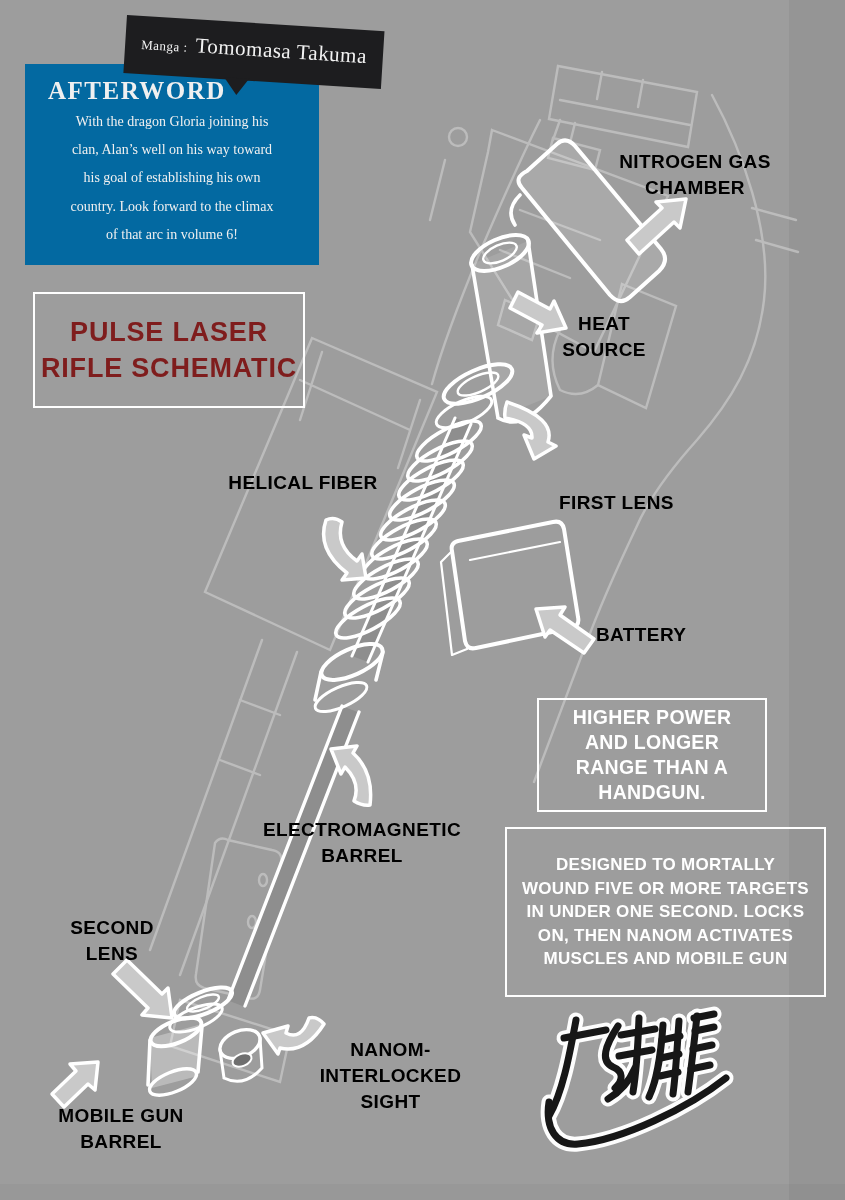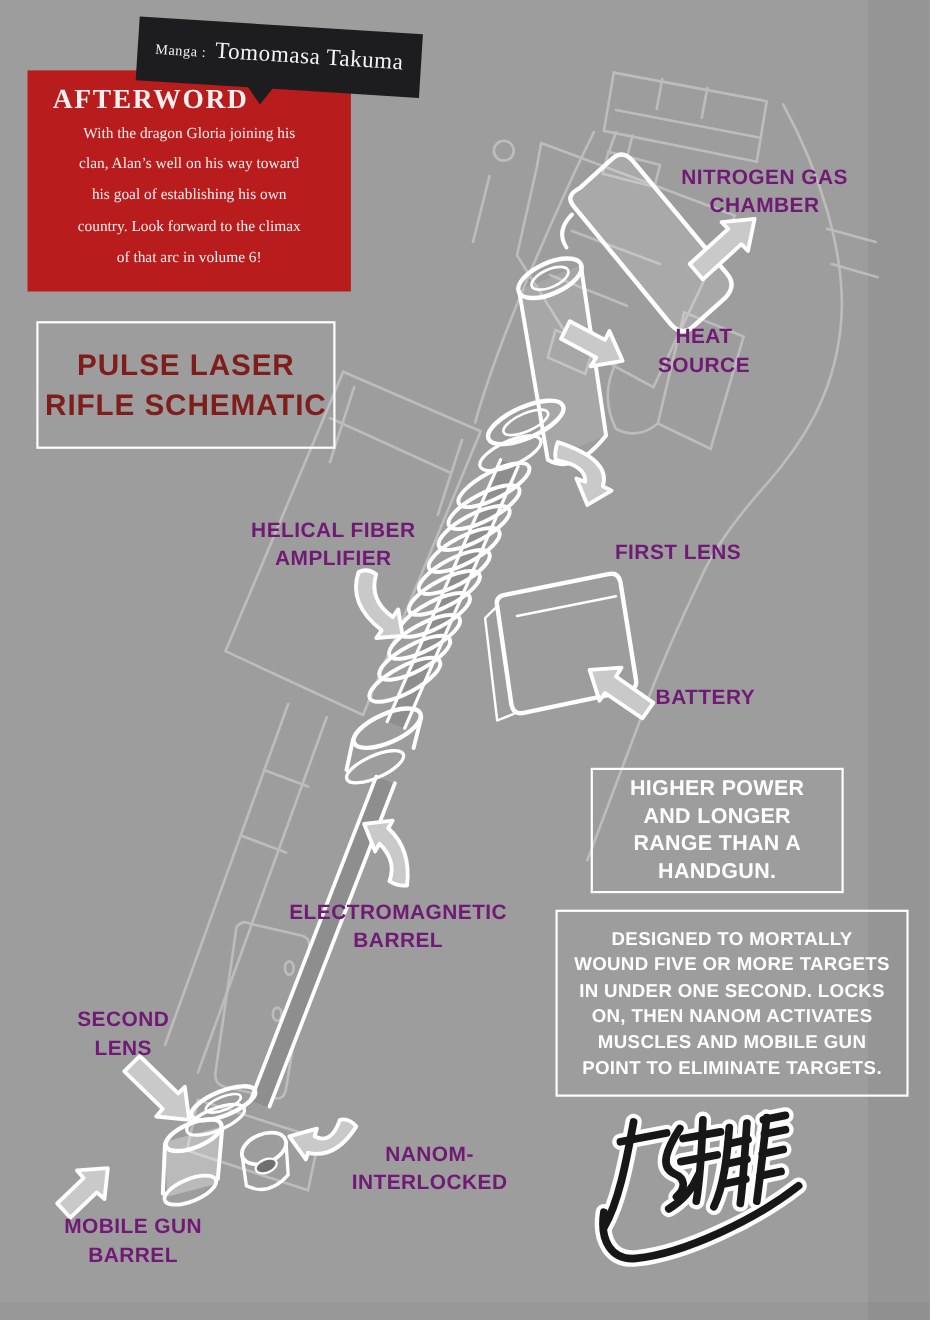--- a/index.html
+++ b/index.html
@@ -17,32 +17,32 @@
           display:flex;align-items:baseline;justify-content:center;gap:8px;
           font-family:"Liberation Serif",serif;color:#f3f3f3;padding-top:0;}
   .banner-inner{display:flex;align-items:baseline;gap:8px;margin-top:14px;}
   .banner-prefix{font-size:13px;letter-spacing:.5px;}
   .banner-name{font-size:21px;letter-spacing:.5px;}
   .banner-tail{position:absolute;left:103px;bottom:-15px;width:0;height:0;
                border-left:9px solid transparent;border-right:16px solid transparent;
                border-top:17px solid #1d1d1f;transform:skewX(14deg);}
 
   
-  .afterword{position:absolute;left:25px;top:64px;width:294px;height:201px;background:#b91c1c;
+  .afterword{position:absolute;left:25px;top:64px;width:294px;height:201px;background:#0369a1;
              color:#f0f0f0;z-index:4;font-family:"Liberation Serif",serif;}
   .aw-title{font-size:25px;font-weight:700;letter-spacing:1.5px;padding:13px 0 3px 23px;}
   .aw-body{text-align:center;font-size:14px;line-height:28.2px;}
 
   
   .titlebox{position:absolute;left:33px;top:292px;width:268px;height:112px;border:2.5px solid #fff;
             z-index:4;display:flex;flex-direction:column;justify-content:center;text-align:center;
             color:#7f1d1d;font-weight:700;font-size:27px;line-height:36px;letter-spacing:.8px;}
 
   
-  .lbl{position:absolute;z-index:5;color:#701a75;font-weight:700;font-size:19px;line-height:26px;
+  .lbl{position:absolute;z-index:5;color:#000000;font-weight:700;font-size:19px;line-height:26px;
        letter-spacing:.4px;text-align:center;white-space:nowrap;}
 
   
   .note{position:absolute;z-index:5;border:2.5px solid #fff;color:#fff;font-weight:700;
         display:flex;flex-direction:column;justify-content:center;text-align:center;}
   .note1{left:537px;top:698px;width:226px;height:110px;font-size:19.5px;line-height:25px;letter-spacing:.3px;}
   .note2{left:470px;top:827px;width:317px;height:166px;font-size:17px;line-height:23.5px;letter-spacing:.3px;margin-left:35px;}
 
   .sig-halo{stroke:#fdfdfd;stroke-width:15;fill:none;stroke-linecap:round;stroke-linejoin:round;}
   .sig-ink{stroke:#171717;stroke-width:7;fill:none;stroke-linecap:round;stroke-linejoin:round;}
@@ -179,57 +179,56 @@
 
 <div class="titlebox">
   <div>PULSE LASER</div>
   <div>RIFLE SCHEMATIC</div>
 </div>
 
 <div class="lbl" style="left:600px;top:149px;width:190px;">
   <div>NITROGEN GAS</div>
   <div>CHAMBER</div>
 </div>
-<div class="lbl" style="left:556px;top:294px;width:96px;margin-left:36px;">
+<div class="lbl" style="left:556px;top:311px;width:96px;">
   <div>HEAT</div>
   <div>SOURCE</div>
 </div>
 <div class="lbl" style="left:559px;top:442px;margin-top:48px;">
   <div>FIRST LENS</div>
 </div>
 <div class="lbl" style="left:213px;top:470px;width:180px;">
   <div>HELICAL FIBER</div>
-  <div>AMPLIFIER</div>
 </div>
 <div class="lbl" style="left:596px;top:622px;">
   <div>BATTERY</div>
 </div>
 <div class="lbl" style="left:262px;top:817px;width:200px;">
   <div>ELECTROMAGNETIC</div>
   <div>BARREL</div>
 </div>
 <div class="lbl" style="left:62px;top:915px;width:100px;">
   <div>SECOND</div>
   <div>LENS</div>
 </div>
 <div class="lbl" style="left:298px;top:1037px;width:185px;">
   <div>NANOM-</div>
   <div>INTERLOCKED</div>
+  <div>SIGHT</div>
 </div>
 <div class="lbl" style="left:45px;top:1103px;width:152px;">
   <div>MOBILE GUN</div>
   <div>BARREL</div>
 </div>
 
 <div class="note note1">
   <div>HIGHER POWER</div>
   <div>AND LONGER</div>
   <div>RANGE THAN A</div>
   <div>HANDGUN.</div>
 </div>
 <div class="note note2">
   <div>DESIGNED TO MORTALLY</div>
   <div>WOUND FIVE OR MORE TARGETS</div>
   <div>IN UNDER ONE SECOND. LOCKS</div>
   <div>ON, THEN NANOM ACTIVATES</div>
   <div>MUSCLES AND MOBILE GUN</div>
-  <div>POINT TO ELIMINATE TARGETS.</div>
 </div>
 
 </body></html>

